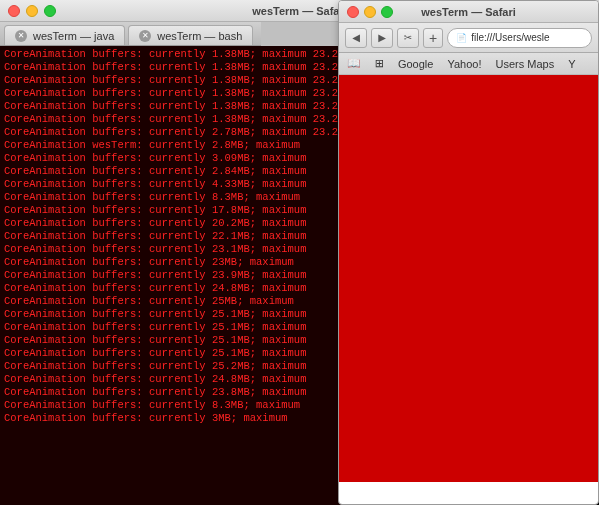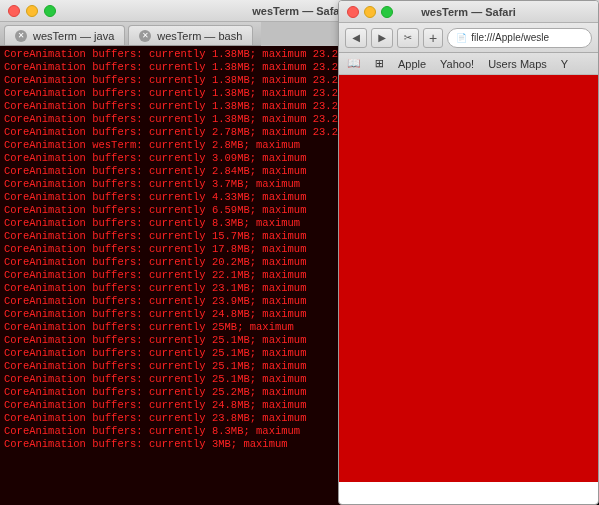--- a/index.html
+++ b/index.html
@@ -260,29 +260,27 @@
   <div class="terminal-line">CoreAnimation buffers: currently 1.38MB; maximum 23.2MB</div>
       <div class="terminal-line">CoreAnimation buffers: currently 1.38MB; maximum 23.2MB</div>
       <div class="terminal-line">CoreAnimation buffers: currently 1.38MB; maximum 23.2MB</div>
       <div class="terminal-line">CoreAnimation buffers: currently 1.38MB; maximum 23.2MB</div>
       <div class="terminal-line">CoreAnimation buffers: currently 1.38MB; maximum 23.2MB</div>
       <div class="terminal-line">CoreAnimation buffers: currently 1.38MB; maximum 23.2MB</div>
       <div class="terminal-line">CoreAnimation buffers: currently 2.78MB; maximum 23.2MB</div>
       <div class="terminal-line">CoreAnimation wesTerm: currently 2.8MB; maximum</div>
       <div class="terminal-line">CoreAnimation buffers: currently 3.09MB; maximum</div>
       <div class="terminal-line">CoreAnimation buffers: currently 2.84MB; maximum</div>
-      <div class="terminal-line">CoreAnimation buffers: currently 3.7MB; maximum</div>
       <div class="terminal-line">CoreAnimation buffers: currently 4.33MB; maximum</div>
-      <div class="terminal-line">CoreAnimation buffers: currently 6.59MB; maximum</div>
       <div class="terminal-line">CoreAnimation buffers: currently 8.3MB; maximum</div>
-      <div class="terminal-line">CoreAnimation buffers: currently 15.7MB; maximum</div>
       <div class="terminal-line">CoreAnimation buffers: currently 17.8MB; maximum</div>
       <div class="terminal-line">CoreAnimation buffers: currently 20.2MB; maximum</div>
       <div class="terminal-line">CoreAnimation buffers: currently 22.1MB; maximum</div>
       <div class="terminal-line">CoreAnimation buffers: currently 23.1MB; maximum</div>
+      <div class="terminal-line">CoreAnimation buffers: currently 23MB; maximum</div>
       <div class="terminal-line">CoreAnimation buffers: currently 23.9MB; maximum</div>
       <div class="terminal-line">CoreAnimation buffers: currently 24.8MB; maximum</div>
       <div class="terminal-line">CoreAnimation buffers: currently 25MB; maximum</div>
       <div class="terminal-line">CoreAnimation buffers: currently 25.1MB; maximum</div>
       <div class="terminal-line">CoreAnimation buffers: currently 25.1MB; maximum</div>
       <div class="terminal-line">CoreAnimation buffers: currently 25.1MB; maximum</div>
       <div class="terminal-line">CoreAnimation buffers: currently 25.1MB; maximum</div>
       <div class="terminal-line">CoreAnimation buffers: currently 25.2MB; maximum</div>
       <div class="terminal-line">CoreAnimation buffers: currently 24.8MB; maximum</div>
       <div class="terminal-line">CoreAnimation buffers: currently 23.8MB; maximum</div>
@@ -309,28 +307,28 @@
       <span>▶</span>
     </div>
     <div class="nav-btn">
       <span>✂</span>
     </div>
     <div class="plus-btn">
       <span>+</span>
     </div>
     <div class="address-bar">
       <span style="margin-right:4px; font-size:9px;">📄</span>
-      <span>file:///Apple/wesle</span>
+      <span>file:///Users/wesle</span>
     </div>
   </div>
 
   <div class="safari-bookmarks">
     <span>📖</span>
     <span>⊞</span>
-    <span class="bookmark-item">Apple</span>
+    <span class="bookmark-item">Google</span>
     <span class="bookmark-item">Yahoo!</span>
     <span class="bookmark-item">Users Maps</span>
     <span class="bookmark-item">Y</span>
   </div>
 
   <div class="safari-content">
   </div>
 </div>
 
 </body></html>

